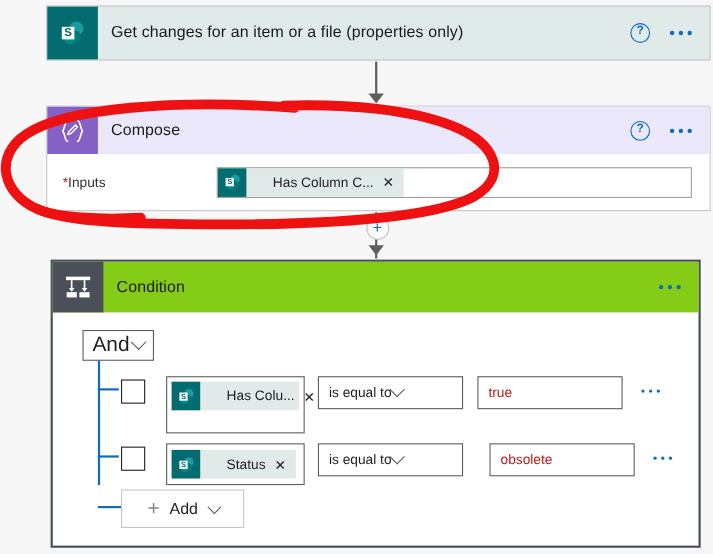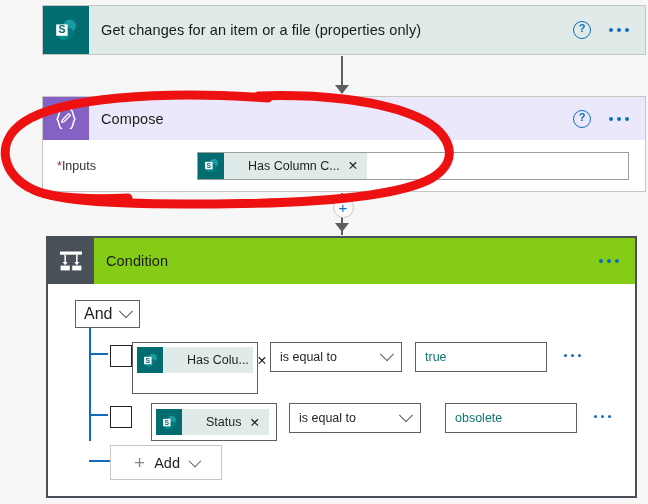--- a/index.html
+++ b/index.html
@@ -52,32 +52,32 @@
   .arrow-head{position:absolute;width:0;height:0;border-left:7px solid transparent;border-right:7px solid transparent;border-top:9px solid #605e5c;}
   .plus-btn{position:absolute;width:19px;height:19px;border-radius:50%;border:1.3px solid #c8c6c4;background:#fafafa;
             display:flex;align-items:center;justify-content:center;color:#0f6cbd;font-size:15px;line-height:15px;font-weight:400;}
 
   
   #condition-card{left:46px;top:236px;width:591px;height:262px;border:2px solid #4a5057;box-sizing:border-box;background:#fff;}
   #condition-card .card-header{background:#84cc16;height:46px;}
   .cond-icon{width:46px;height:46px;background:#4a5057;display:flex;align-items:center;justify-content:center;}
 
   .andbox{position:absolute;left:75px;top:300px;width:65px;height:28px;border:1px solid #605e5c;background:#fff;
-          display:flex;align-items:center;justify-content:space-between;padding:0 8px;box-sizing:border-box;font-size:16px;color:#201f1e;}
+          display:flex;align-items:center;justify-content:space-between;padding:0 8px;box-sizing:border-box;font-size:19px;color:#201f1e;}
   .chev{width:9px;height:9px;border-right:1.4px solid #605e5c;border-bottom:1.4px solid #605e5c;transform:rotate(45deg) translate(-2px,-2px);}
 
   .blue-line{position:absolute;background:#0f6cbd;}
 
   .row{position:absolute;display:flex;align-items:flex-start;}
   .cbx{width:22px;height:22px;border:1.4px solid #201f1e;background:#fff;box-sizing:border-box;}
   .field-box{border:1px solid #605e5c;box-sizing:border-box;background:#fff;}
   .tokenfield{width:126px;height:52px;padding:4px;display:flex;align-items:flex-start;}
   .tokenfield.short{height:38px;align-items:center;}
-  .opfield{width:132px;height:30px;display:flex;align-items:center;justify-content:space-between;padding:0 9px;box-sizing:border-box;font-size:12.5px;color:#201f1e;}
-  .valfield{width:132px;height:30px;display:flex;align-items:center;padding:0 9px;box-sizing:border-box;font-size:12.5px;color:#0f766e;}
+  .opfield{width:132px;height:30px;display:flex;align-items:center;justify-content:flex-start;padding:0 9px;box-sizing:border-box;font-size:12.5px;color:#201f1e;}
+  .valfield{width:132px;height:30px;display:flex;align-items:center;padding:0 9px;box-sizing:border-box;font-size:12.5px;color:#b91c1c;}
 
   .addbtn{position:absolute;left:110px;top:445px;width:110px;height:33px;border:1px solid #c8c6c4;background:#fff;
           display:flex;align-items:center;justify-content:center;gap:9px;font-size:14.5px;color:#201f1e;}
   .plus-glyph{font-size:19px;color:#8a8886;line-height:14px;font-weight:300;}
   .chev-sm{width:8px;height:8px;border-right:1.3px solid #605e5c;border-bottom:1.3px solid #605e5c;transform:rotate(45deg) translateY(-2px);}
 
   
   #annotation{position:absolute;left:0;top:86px;width:460px;height:140px;pointer-events:none;}
 </style>
 </head>
@@ -189,21 +189,21 @@
     <span class="chev"></span>
   </div>
 
   <div class="blue-line" style="left:89px;top:328px;width:1.6px;height:113px;"></div>
   <div class="blue-line" style="left:89px;top:353px;width:19px;height:1.6px;"></div>
   <div class="blue-line" style="left:89px;top:414px;width:19px;height:1.6px;"></div>
   <div class="blue-line" style="left:89px;top:460px;width:21px;height:1.6px;"></div>
 
   <div class="row" style="left:110px;top:342px;">
     <div class="cbx" style="margin-top:3px;"></div>
-    <div class="field-box tokenfield" style="">
+    <div class="field-box tokenfield" style="margin-left:19px;">
       <div class="token">
         <div class="tok-icon">
           <svg width="17" height="17" viewBox="0 0 26 26">
             <circle cx="16.5" cy="9" r="6.4" fill="#1a9ba1"></circle>
             <circle cx="15.2" cy="16.2" r="5.4" fill="#03787c"></circle>
             <path d="M10.4 12.4a5.3 5.3 0 1 0 0 10.6 5.3 5.3 0 0 0 0-10.6z" fill="#028b8e"></path>
             <rect x="3.2" y="7.4" width="11.4" height="11.4" fill="#ffffff"></rect>
             <text x="8.9" y="16.1" font-family="'Liberation Sans',sans-serif" font-size="10.5" font-weight="bold" fill="#036c70" text-anchor="middle">S</text>
           </svg>
         </div>

